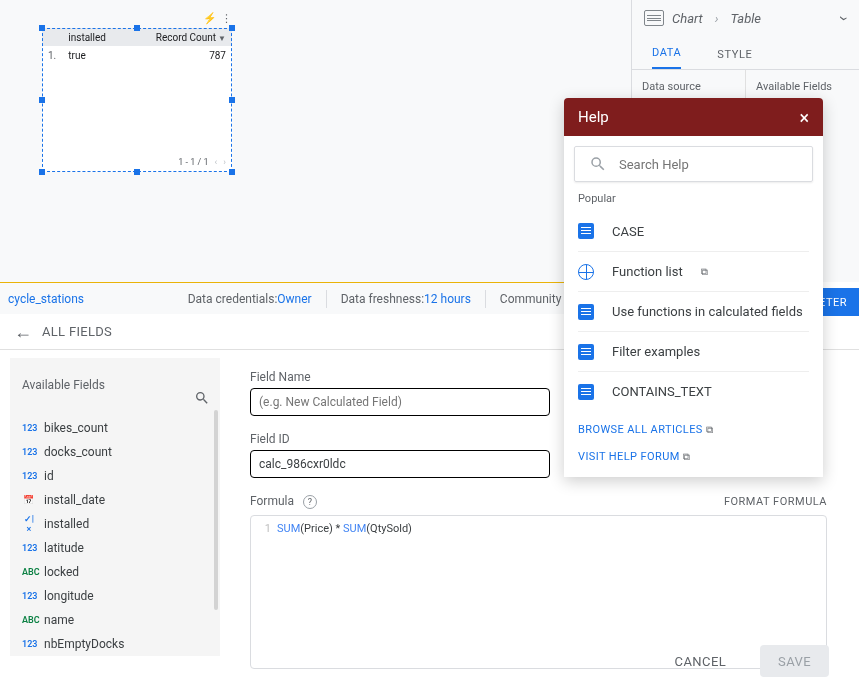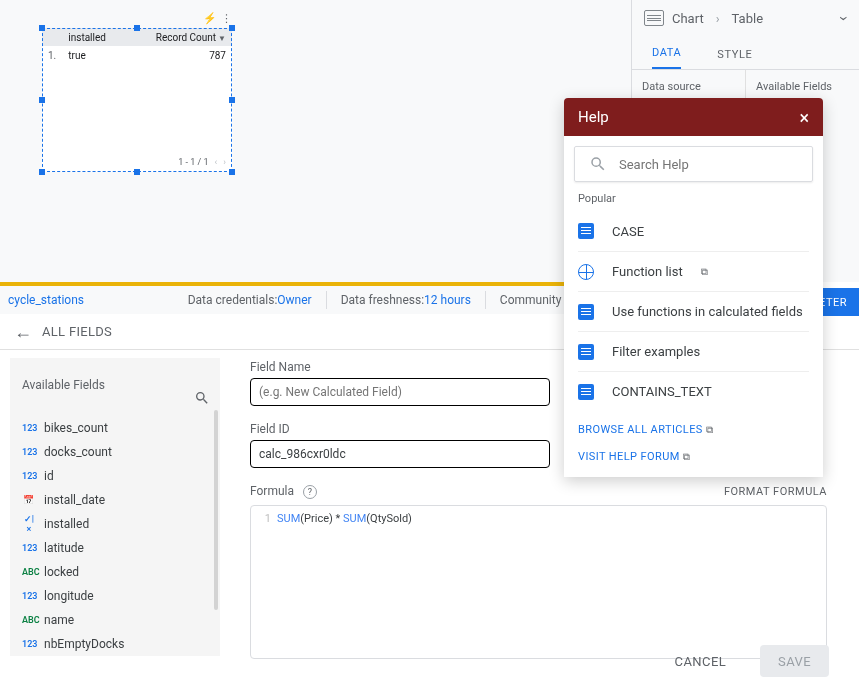--- a/index.html
+++ b/index.html
@@ -22,36 +22,36 @@
   .table-preview th:nth-child(3), .table-preview td:nth-child(3) { text-align:right; }
   .table-preview .dropdown-arrow { font-size:8px; padding-left:2px; color:#5f6368; }
   .table-preview .footer { margin-top:auto; height:20px; display:flex; justify-content:flex-end; align-items:center; gap:6px; padding:0 6px; font-size:9px; color:#5f6368; }
   .table-preview .footer .nav { color:#bdc1c6; cursor:default;}
   .breadcrumb-sep { margin:0 4px; color:#9aa0a6; }
 
   .widget-toolbar { position:absolute; top:-16px; right:0; font-size:11px; color:#5f6368; display:flex; align-items:center; gap:4px; }
 
   
   .right-panel { position:absolute; top:0; right:0; width:228px; height:282px; border-left:1px solid #dadce0; background:#f8f9fa; overflow:hidden;}
-  .right-panel .top { height:36px; display:flex; align-items:center; padding:0 12px; gap:8px; color:#5f6368; font-size:13px; }
+  .right-panel .top { height:36px; display:flex; align-items:center; padding:0 12px; gap:8px; color:#5f6368; font-size:13px;font-style:italic; }
   .icon-box { width:20px; height:16px; border:1px solid #80868b; border-radius:2px; display:inline-flex; flex-direction:column; justify-content:space-evenly; padding:2px; }
   .icon-box span { height:1px; background:#80868b; }
   .right-panel .chev { margin-left:auto; color:#5f6368; transform: rotate(90deg); display:inline-block; font-size:16px;}
   .right-panel .tabs { display:flex; height:34px; border-bottom:1px solid #dadce0; padding:0 20px; gap:36px; align-items:flex-end; font-size:11px; letter-spacing:0.6px; }
   .right-panel .tabs .tab { padding-bottom:8px; color:#5f6368; cursor:pointer;}
   .right-panel .tabs .tab.active { color:#1a73e8; border-bottom:2px solid #1a73e8; }
   .right-panel .cols { display:flex; height: calc(100% - 70px); }
   .right-panel .col { flex:1; padding:10px; border-right:1px solid #e0e0e0; font-size:11px; }
   .right-panel .col:last-child { border-right:none; }
   .right-panel .col .label { color:#5f6368; font-size:11px; }
 
   .param-btn { position:absolute; top:288px; right:0; height:28px; padding:0 12px; background:#1a73e8; color:white; border:none; border-radius:4px 0 0 4px; font-size:11px; letter-spacing:0.5px; }
 
   
-  .midbar { position:absolute; top:282px; left:0; width:631px; height:32px; background:#f8f9fa; border-top:4px solid #eab308; display:flex; align-items:center; font-size:12px; }
+  .midbar { position:absolute; top:282px; left:0; width:631px; height:32px; background:#f8f9fa; border-top:1px solid #eab308; display:flex; align-items:center; font-size:12px; }
   .midbar .sep { width:1px; height:18px; background:#dadce0; margin:0 14px; }
   .midbar .dsname { color:#1a73e8; padding-left:8px; }
   .midbar .link { color:#1a73e8; }
   .midbar .label { color:#5f6368; }
 
   
   .editor-header { position:absolute; top:314px; left:0; width:100%; height:36px; display:flex; align-items:center; padding:0 14px; gap:10px; border-bottom:1px solid #e0e0e0; }
   .editor-header .back { color:#5f6368; font-size:18px; }
   .editor-header .title { font-size:13px; color:#5f6368; letter-spacing:0.3px; }
 
@@ -61,21 +61,21 @@
   .fields-panel .search-row { position:absolute; right:10px; top:32px; color:#5f6368; }
   .fields-list { margin-top:18px; overflow:auto; height:252px;}
   .fields-list .item { height:24px; display:flex; align-items:center; gap:8px; padding:0 12px; font-size:12px; color:#3c4043; cursor:pointer; }
   .fields-list .item .type { width:14px; font-size:9px; font-weight:600; text-align:center; }
   .type.num { color:#1a73e8; }
   .type.str { color:#0b8043; }
   .type.date { color:#1a73e8; }
   .type.bool { color:#1a73e8; }
   .scroll-indicator { position:absolute; right:2px; top:52px; width:4px; height:200px; background:#d3d3d3; border-radius:2px; }
 
-  .form-area { position:absolute; top:360px; left:250px; width:580px; }
+  .form-area { position:absolute; top:370px; left:250px; width:580px; }
   .form-area .field-label { font-size:12px; color:#5f6368; margin-bottom:4px; }
   .form-area input { width:300px; height:28px; border:1px solid #000000; border-radius:4px; padding:8px 8px; font-size:12px; color:#3c4043; }
   .form-area .group { margin-bottom:16px; }
   .formula-row { display:flex; align-items:center; justify-content:space-between; width:577px; }
   .formula-row .help-ic { width:14px; height:14px; border:1px solid #9aa0a6; border-radius:50%; display:inline-flex; align-items:center; justify-content:center; font-size:9px; color:#5f6368; margin-left:6px;}
   .format-link { font-size:11px; letter-spacing:0.5px; color:#5f6368; }
   .formula-box { width:577px; height:154px; border:1px solid #dadce0; border-radius:4px; margin-top:6px; background:#fff; padding:6px 8px; font-family: 'Roboto Mono', monospace; font-size:11px; display:flex;}
   .formula-box .gutter { width:18px; text-align:right; color:#c0c0c0; padding-right:6px; user-select:none;}
   .formula-box .code .fn { color:#4285f4; }
   .formula-box .code .plain { color:#3c4043; }

